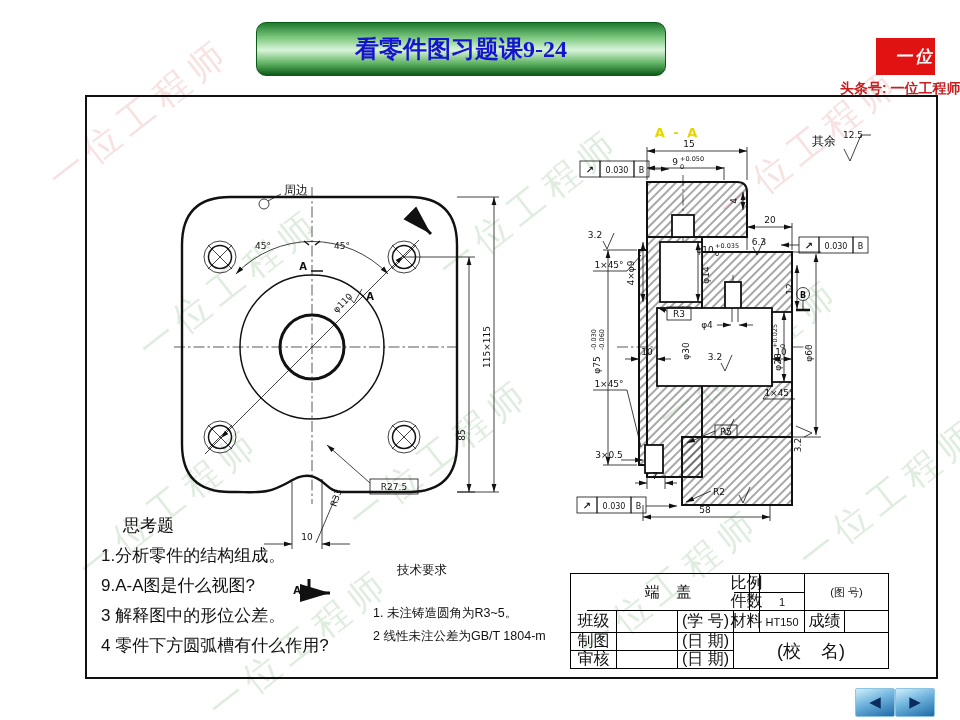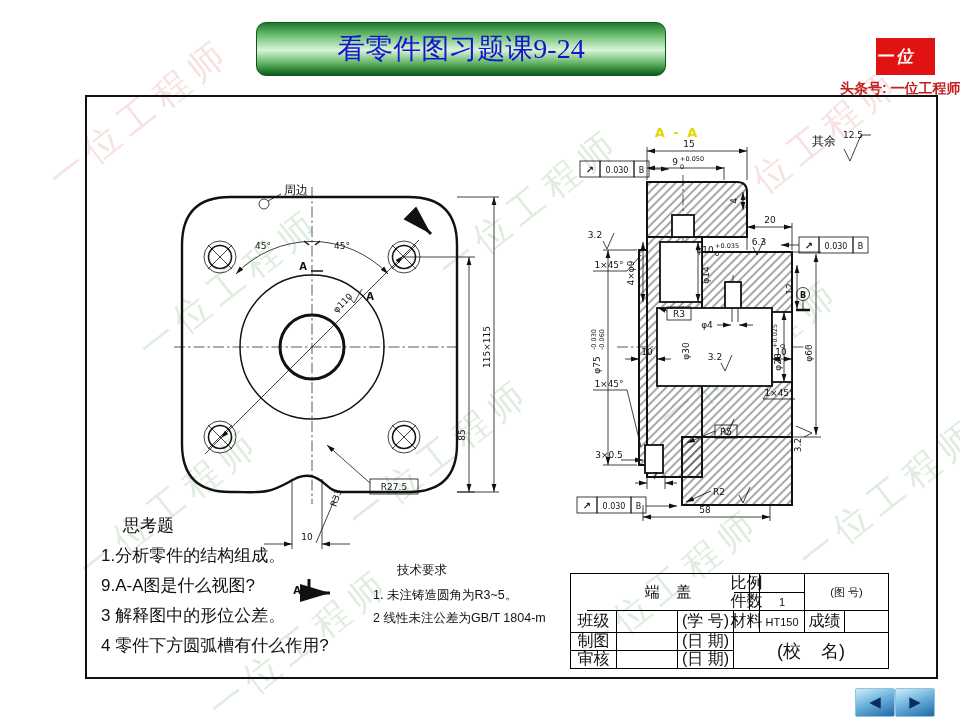--- a/index.html
+++ b/index.html
@@ -7,34 +7,34 @@
        font-family:"Liberation Sans","DejaVu Sans",sans-serif;color:#111}
   
   .wm{position:absolute;color:rgba(150,195,150,.30);font-size:36px;letter-spacing:8px;
       transform:rotate(-38deg);white-space:nowrap;z-index:1;pointer-events:none}
   .wm.pink{color:rgba(235,175,175,.38)}
   
   .banner{position:absolute;left:256px;top:22px;width:408px;height:52px;z-index:3;
           border-radius:10px;border:1px solid #0c5a18;
           background:linear-gradient(180deg,#1f7a2e 0%,#7cc87f 28%,#d9f4d9 52%,#5eb262 78%,#0c5a18 100%);
           display:flex;align-items:center;justify-content:center}
-  .banner span{font-family:"Liberation Serif","DejaVu Serif",serif;font-weight:normal;
-               font-size:28px;color:#1414cf}
+  .banner span{font-family:"Liberation Serif","DejaVu Serif",serif;font-weight:bold;
+               font-size:24px;color:#1414cf}
   
   .logo{position:absolute;left:876px;top:38px;width:59px;height:37px;background:#e01212;z-index:3;
         color:#fff;font-weight:bold;font-style:italic;font-size:17px;display:flex;
-        align-items:center;justify-content:flex-start;letter-spacing:3px}
+        align-items:center;justify-content:flex-end;letter-spacing:3px}
   .logocap{position:absolute;left:840px;top:80px;font-size:14px;font-weight:bold;color:#c42020;z-index:3;white-space:nowrap}
   
   .frame{position:absolute;left:85px;top:95px;width:849px;height:580px;border:2px solid #111;z-index:2}
   .prompt{position:absolute;left:8px;top:8px;font-size:13px;z-index:4;white-space:nowrap}
   .qblock{position:absolute;left:14px;top:414px;width:270px;z-index:4;font-size:17px;line-height:30px}
   .qblock .qtitle{padding-left:22px}
   .tblock{position:absolute;left:286px;top:462px;width:250px;z-index:4;font-size:12.5px;line-height:23px}
-  .tblock .ttitle{padding-left:24px;margin-bottom:2px}
+  .tblock .ttitle{padding-left:24px;margin-bottom:20px}
   
   .tb{position:absolute;left:483px;top:476px;width:317px;height:94px;border:1.5px solid #000;z-index:4;background:transparent}
   .tbc{position:absolute;border-right:1px solid #000;border-bottom:1px solid #000;
        display:flex;align-items:center;justify-content:center;font-size:16px;white-space:pre;box-sizing:border-box}
   .tbc.noR{border-right:none}.tbc.noB{border-bottom:none}
   
   .navbtn{position:absolute;width:38px;height:27px;z-index:5;border:1px solid #8fc4e0;border-radius:2px;
           background:linear-gradient(160deg,#cfeefb 0%,#6fb4dd 45%,#1f6aa8 100%);
           color:#0b2c5e;font-size:15px;line-height:26px;text-align:center;font-weight:bold}
   .credit{position:absolute;left:700px;top:720px;z-index:6;font-size:19px;font-weight:normal;color:#fff;

